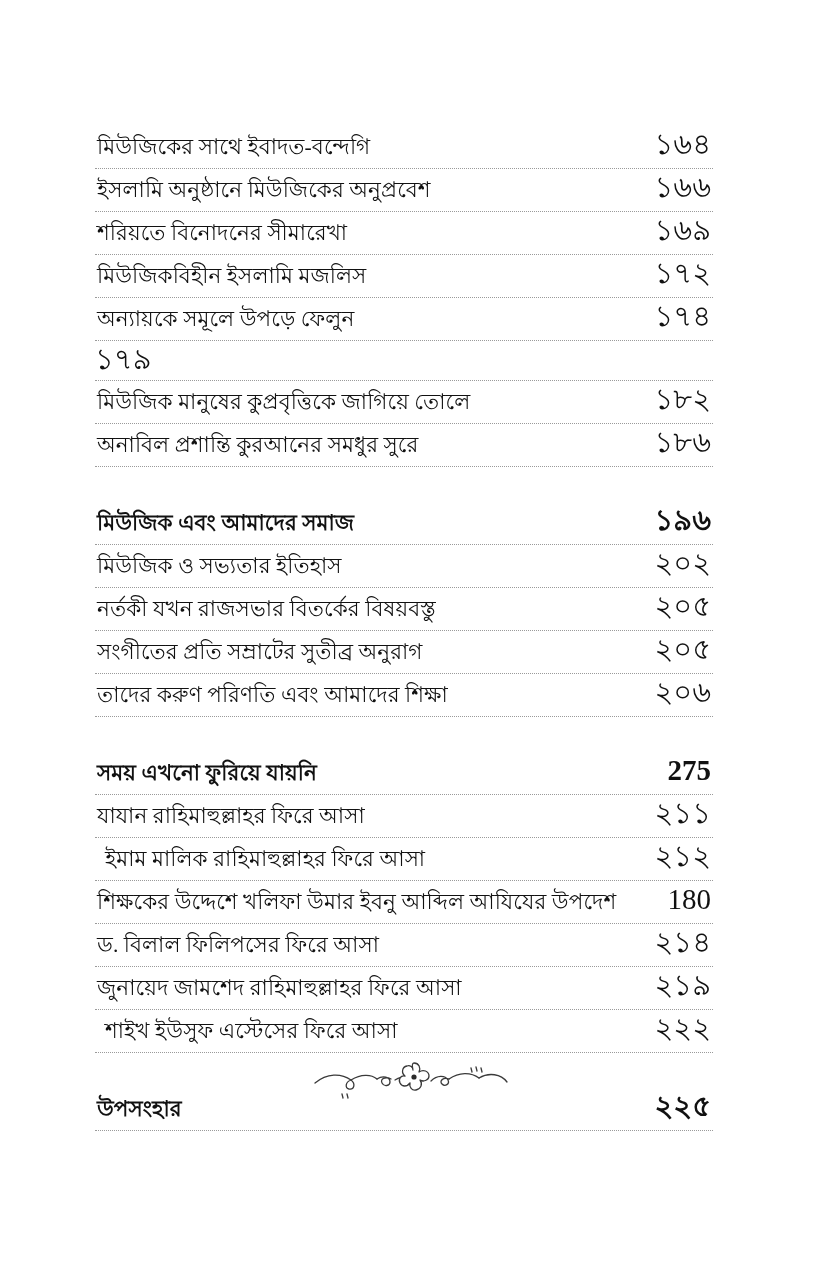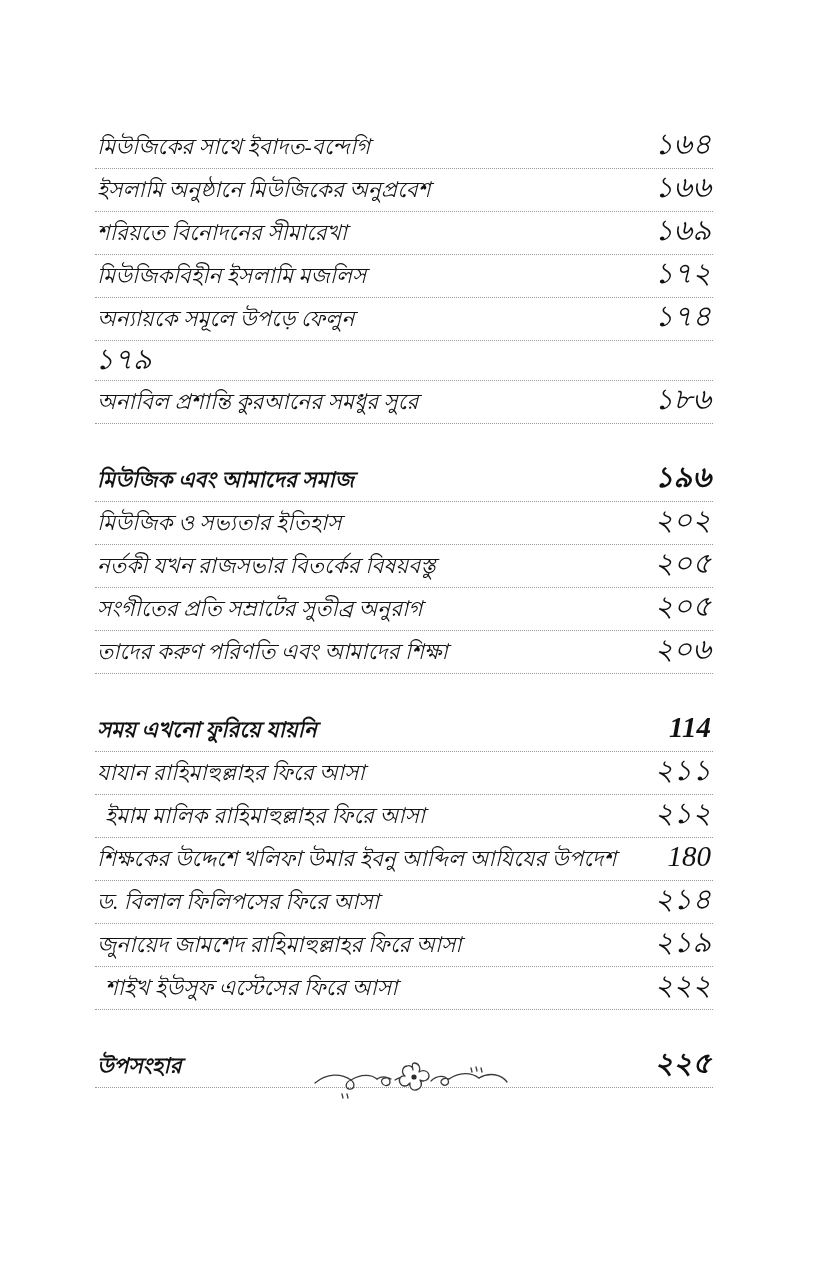--- a/index.html
+++ b/index.html
@@ -16,21 +16,20 @@
     color: #111111;
     overflow: hidden;
   }
 
   .page {
     position: absolute;
     left: 0; top: 0;
     width: 734px;
     height: 1270px;
     box-sizing: border-box;
-    font-style: italic;
   }
 
   .toc {
     position: absolute;
     left: 95px;
     top: 126px;
     width: 618px;
   }
 
   
@@ -117,20 +116,24 @@
           <span class="page-num">১৭২</span>
         </div>
         <div class="row">
           <span class="title">অন্যায়কে সমূলে উপড়ে ফেলুন</span>
           <span class="page-num">১৭৪</span>
         </div>
         <div class="row">
           <span class="page-num">১৭৯</span>
         </div>
         <div class="row">
+          <span class="title">মিউজিক মানুষের কুপ্রবৃত্তিকে জাগিয়ে তোলে</span>
+          <span class="page-num">১৮২</span>
+        </div>
+        <div class="row">
           <span class="title">অনাবিল প্রশান্তি কুরআনের সমধুর সুরে</span>
           <span class="page-num">১৮৬</span>
         </div>
       </div>
       <div class="section">
         <div class="row heading first-in-section">
           <span class="title">মিউজিক এবং আমাদের সমাজ</span>
           <span class="page-num">১৯৬</span>
         </div>
         <div class="row">
@@ -146,21 +149,21 @@
           <span class="page-num">২০৫</span>
         </div>
         <div class="row">
           <span class="title">তাদের করুণ পরিণতি এবং আমাদের শিক্ষা</span>
           <span class="page-num">২০৬</span>
         </div>
       </div>
       <div class="section">
         <div class="row heading first-in-section">
           <span class="title">সময় এখনো ফুরিয়ে যায়নি</span>
-          <span class="page-num">114</span>
+          <span class="page-num">275</span>
         </div>
         <div class="row">
           <span class="title">যাযান রাহিমাহুল্লাহর ফিরে আসা</span>
           <span class="page-num">২১১</span>
         </div>
         <div class="row indent-1">
           <span class="title">ইমাম মালিক রাহিমাহুল্লাহর ফিরে আসা</span>
           <span class="page-num">২১২</span>
         </div>
         <div class="row">

